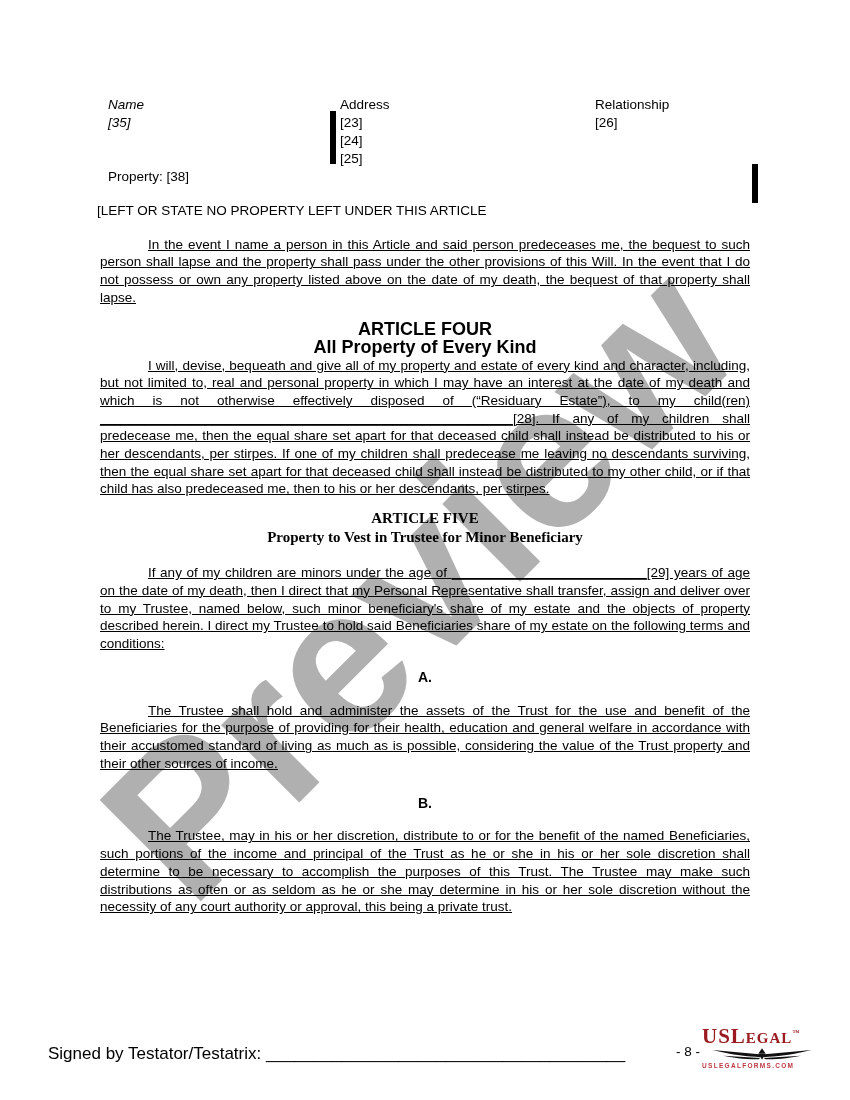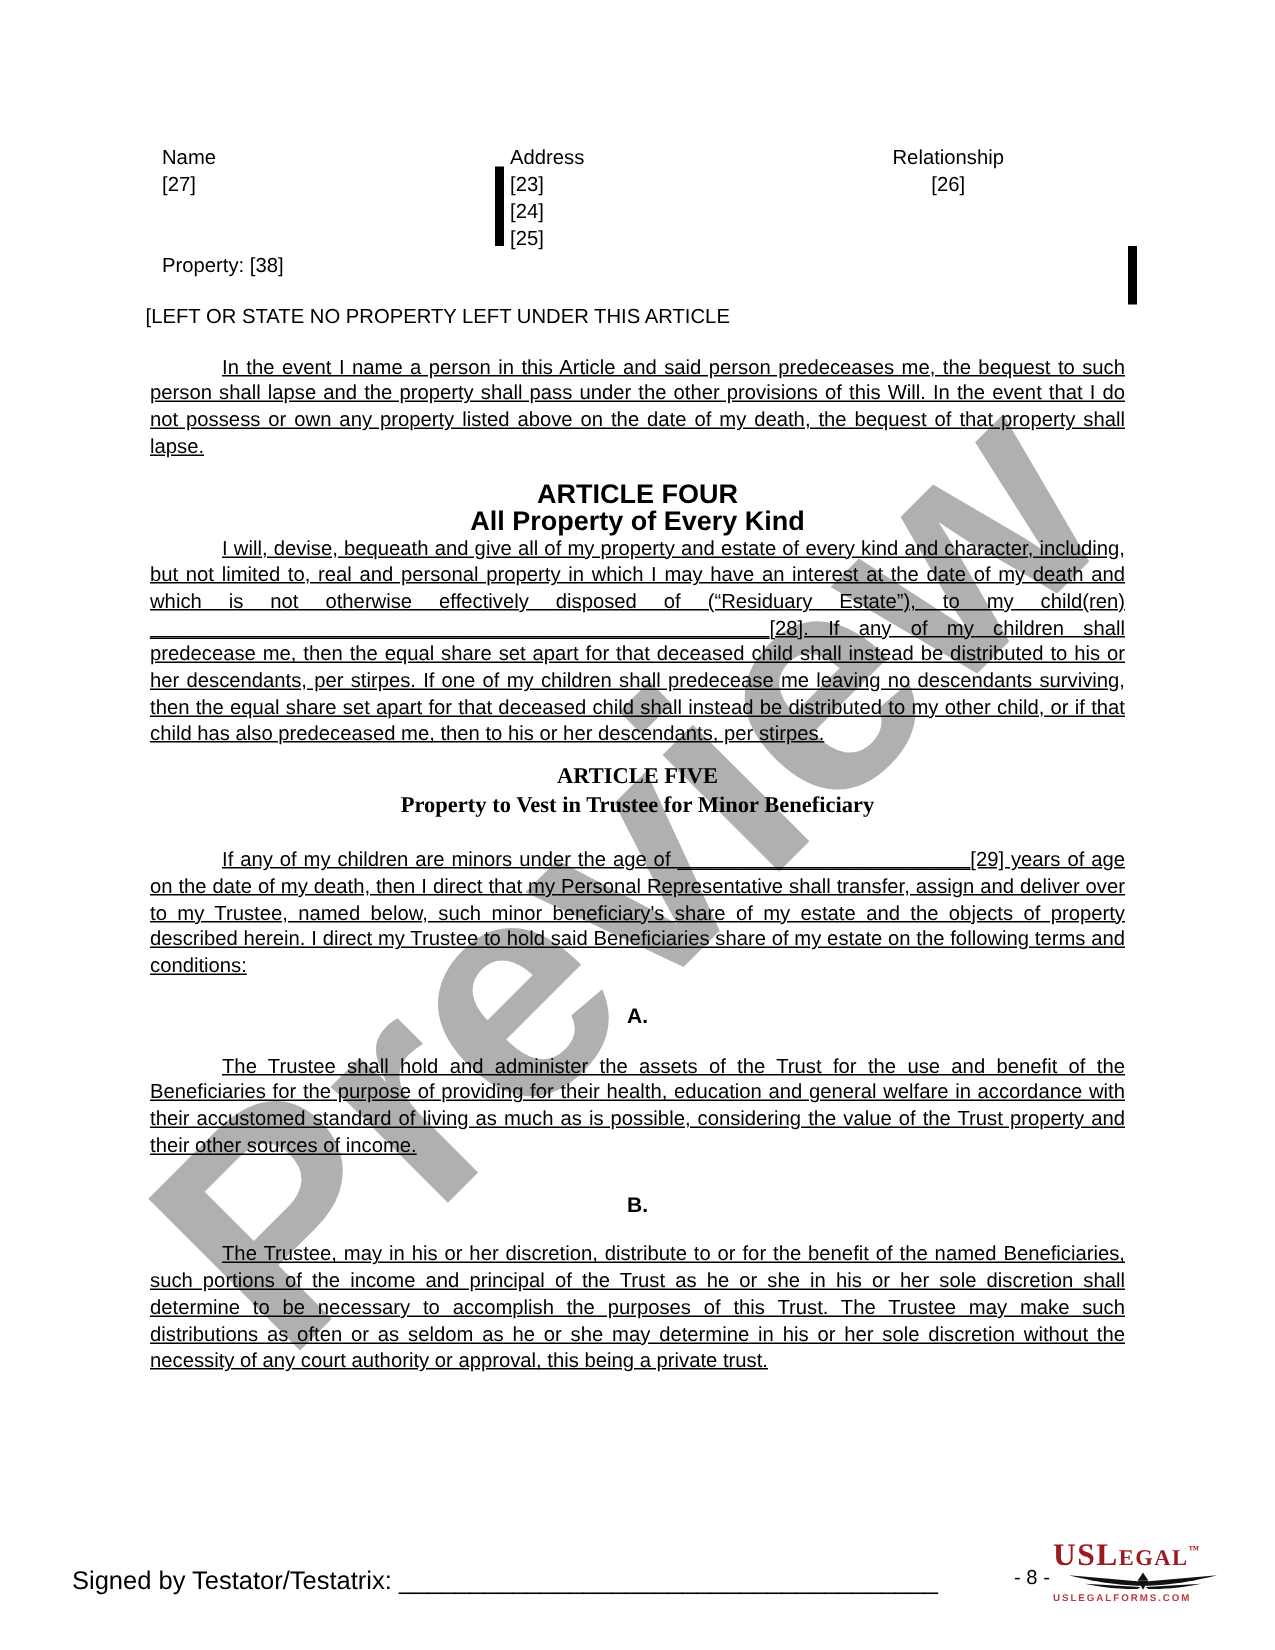--- a/index.html
+++ b/index.html
@@ -12,23 +12,23 @@
     position:absolute; left:418px; top:582px;
     transform:translate(-50%,-50%) rotate(-45deg);
     font-family:"Liberation Sans", sans-serif;
     font-weight:bold; font-size:208px; line-height:1;
     color:#b0b0b0; z-index:0; white-space:nowrap; user-select:none;
   }
   
   .content { position:relative; z-index:1; padding:96px 100px 0 100px; font-size:13.5px; line-height:17.7px; }
   .ben-table { position:relative; height:72px; }
   .col { position:absolute; top:0; }
-  .col-name { left:8px; }
+  .col-name { left:8px;font-style:italic; }
   .col-address { left:240px; }
-  .col-rel { left:495px;text-align:center; }
+  .col-rel { left:495px; }
   .cell { height:18px; }
   .marker-left {
     position:absolute; left:230px; top:15px; width:6px; height:53px; background:#000;
   }
   .property-line { margin-left:8px; height:18px; }
   .marker-right {
     position:absolute; left:752px; top:164px; width:6px; height:39px; background:#000; z-index:2;
   }
   .list-note { margin-top:16px; margin-left:-3px; }
   .para { text-align:justify; text-indent:48px; margin:0;text-decoration:underline; }
@@ -66,21 +66,21 @@
 
   <div class="watermark">Preview</div>
 
   <div class="marker-right"></div>
 
   <div class="content">
 
     <div class="ben-table">
       <div class="col col-name">
         <div class="cell">Name</div>
-        <div class="cell">[27]</div>
+        <div class="cell">[35]</div>
       </div>
       <div class="col col-address">
         <div class="cell">Address</div>
         <div class="cell">[23]</div>
         <div class="cell">[24]</div>
         <div class="cell">[25]</div>
       </div>
       <div class="col col-rel">
         <div class="cell">Relationship</div>
         <div class="cell">[26]</div>

